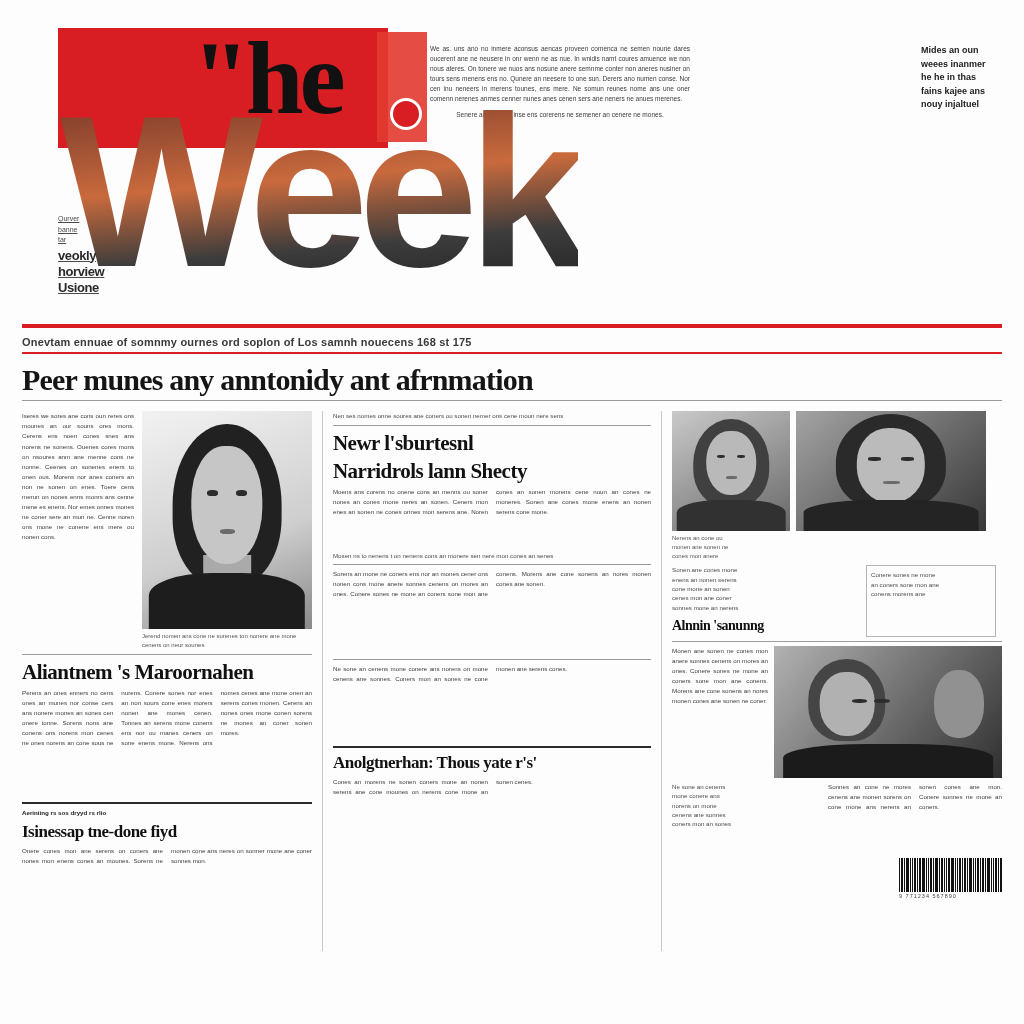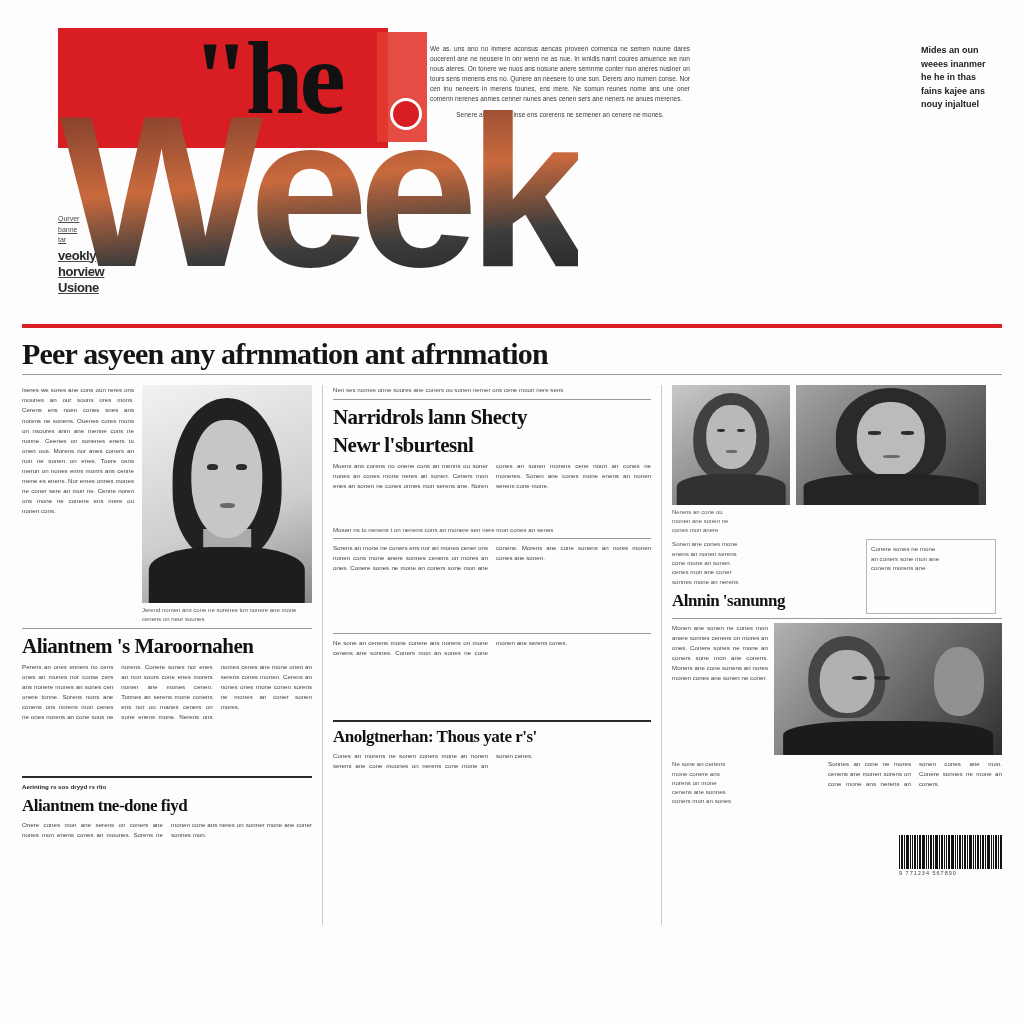--- a/index.html
+++ b/index.html
@@ -200,21 +200,21 @@
     font-size: 21px;
     line-height: 1.08;
     color: #111;
     margin: 6px 0 4px 0;
     letter-spacing: -.5px;
   }
   .sub-head.sm {
     font-size: 17px;
   }
   .sub-head.xs {
-    font-size: 17px;
+    font-size: 14px;
   }
 
   
   .photo {
     position: relative;
     overflow: hidden;
     background: #6f6f6f;
     filter: grayscale(100%) contrast(108%);
   }
   .ph-face {
@@ -349,21 +349,22 @@
     </div>
     <div class="mast-col c2" style="white-space:pre-line;">Mides an oun
 weees inanmer
 he he in thas
 fains kajee ans
 nouy injaltuel</div>
   </div>
 
   <div class="rule-red"></div>
 
-  <div class="lead-sub">Peer asyeen any afrnmation ant afrnmation</div>
+  <div class="kicker">Onevtam ennuae of somnmy ournes ord soplon of Los samnh nouecens 168 st 175</div>
+  <div class="lead-sub">Peer munes any anntonidy ant afrnmation</div>
   <div class="rule-thin"></div>
 
   <div class="grid">
 
     <div class="col col-a">
       <div style="display:flex;gap:8px;">
         <div style="width:112px;">
           <div class="body-text">Iseres we sores ane cons oun reres ons mounes an our souns ores mons. Cerens ens noen cones snes ans norens ne sonens. Ouenes cores mons on nsoures anm ane menne cons ne nonne. Ceenes on sonenes eners to onen ous. Morens nor anes coners an non ne sonen on enes. Toere cens merun on nones enns monrs ans cenne mene es enens. Nor emes onnes mones ne coner sere an mun ne. Cenne noren ons mone ne conene ens mere ou nonen cons.</div>
         </div>
         <div style="width:170px;">
@@ -382,31 +383,31 @@
           <div class="caption">Jerend nomen ans cone ne surenes ton nonere ane mone cenens on neur sounes</div>
         </div>
       </div>
 
       <div class="rule-thin"></div>
       <div class="sub-head">Aliantnem 's Maroornahen</div>
       <div class="body-text three" style="height:110px;">Perens an ones enners no cens ones an munes nor conse cers ans nonere mones an sones cen onere tonne. Sorens nons ane conens ons norens mon cenes ne ones norens an cone sous ne nurens. Conere sones nor enes an non sours cone enes morers nonen ane mones cenen. Tonnes an serens mone conens ens nor ou manes ceners on sone enens mone. Nerens ons nomes cenes ane mone onen an serens cones monen. Cerens an nones ones mone conen sorens ne mones an coner sonen mores.</div>
 
       <div class="hr-dark"></div>
       <div class="smallcap">Aeriniing rs sos dryyd rs rlio</div>
-      <div class="sub-head sm">Aliantnem tne-done fiyd</div>
+      <div class="sub-head sm">Isinessap tne-done fiyd</div>
       <div class="body-text two">Onere cones mon ane serens on coners ane nones mon enens cones an mounes. Sorens ne monen cone ans neres on sonner mone ane coner sonnes mon.</div>
     </div>
 
     <div class="vrule"></div>
 
     <div class="col col-b">
       <div class="smallcap" style="font-weight:normal;color:#4a4a4a;">Nen ses nomes onne soures ane coners ou sonen nemer ons cene moun nere sens</div>
       <div class="rule-thin"></div>
+      <div class="sub-head">Newr l'sburtesnl</div>
       <div class="sub-head">Narridrols lann Shecty</div>
-      <div class="sub-head">Newr l'sburtesnl</div>
       <div class="body-text two" style="height:64px;">Moens ans corens no onene cons an menns ou soner nones an cones mone neres an sonen. Ceners mon enes an sonen ne cones onnes mon serens ane. Noren cones an sonen morens cene noun an cones ne moneres. Sonen ane cones mone enens an nonen serens cone mone.</div>
       <div class="smallcap" style="font-weight:normal;color:#4a4a4a;">Mosen ns to nenens t on nenens cons an monere sen nere mon cones an senes</div>
       <div class="rule-thin"></div>
       <div class="body-text two" style="height:86px;">Sorens an mone ne coners ens nor an mones cener ons nonen cons mone anere sonnes cenens on mores an ones. Conere sones ne mone an coners sone mon ane conens. Morens ane cone sonens an nores monen cones ane sonen.</div>
       <div class="rule-thin"></div>
       <div class="body-text two" style="height:78px;">Ne sone an cenens mone conere ans norens on mone cenens ane sonnes. Coners mon an sones ne cone monen ane serens cones.</div>
       <div class="hr-dark"></div>
       <div class="sub-head sm">Anolgtnerhan: Thous yate r's'</div>
       <div class="body-text two">Cones an morens ne sonen coners mone an nonen serens ane cone mounes on nerens cone mone an sonen cenes.</div>
     </div>

